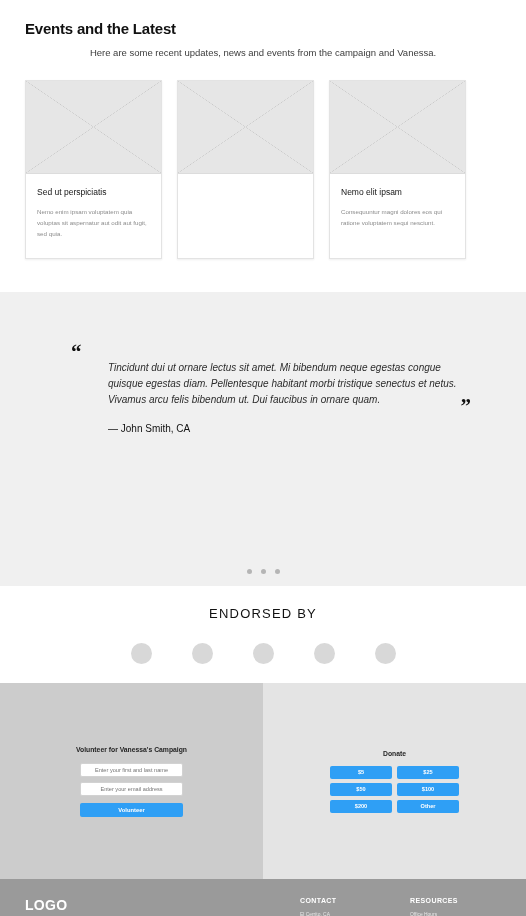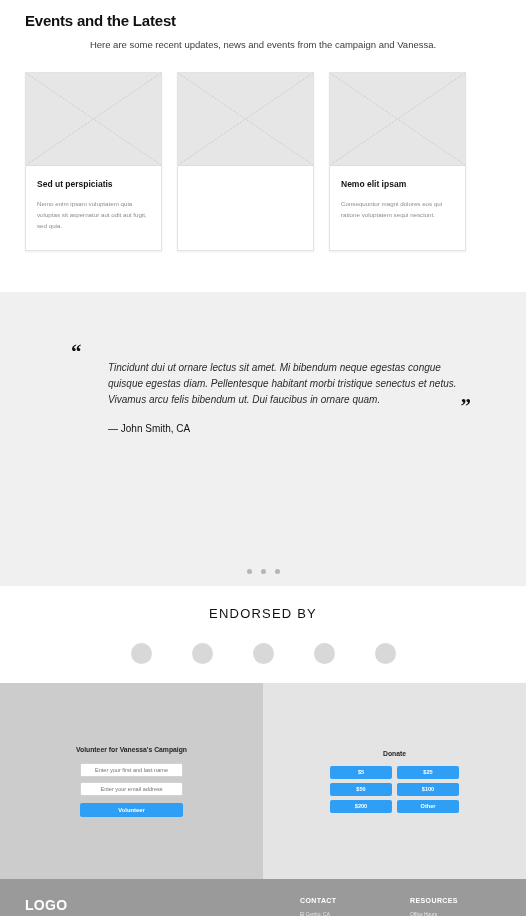--- a/index.html
+++ b/index.html
@@ -6,21 +6,21 @@
   html,body { width:526px; height:916px; }
   body {
     font-family:"Liberation Sans", sans-serif;
     background:#ffffff;
     color:#1a1a1a;
     overflow:hidden;
   }
   .page { width:526px; height:916px; position:relative; }
 
   
-  .events { background:#ffffff; padding:12px 25px 0 25px; height:292px; }
+  .events { background:#ffffff; padding:20px 25px 0 25px; height:292px; }
   .events-title { font-size:15px; font-weight:bold; letter-spacing:-0.2px; color:#111; }
   .events-sub { font-size:9.5px; color:#3c3c3c; margin-top:10px;text-align:center; }
 
   .cards { display:flex; gap:15px; margin-top:22px; }
   .card {
     width:137px;
     background:#ffffff;
     border:1px solid #e3e3e3;
     box-shadow:0 1px 2px rgba(0,0,0,0.07);
   }
@@ -35,21 +35,21 @@
     content:""; position:absolute; top:0; left:0;
     width:100%; height:100%;
   }
   .ph:before {
     background:linear-gradient(to top right, transparent calc(50% - 0.4px), #c9c9c9 50%, transparent calc(50% + 0.4px));
   }
   .ph:after {
     background:linear-gradient(to bottom right, transparent calc(50% - 0.4px), #c9c9c9 50%, transparent calc(50% + 0.4px));
   }
   .card-body { padding:13px 11px 18px 11px; }
-  .card-title { font-size:8.5px; font-weight:bold; color:#141414; }
+  .card-title { font-size:8.5px; font-weight:normal; color:#141414; }
   .card-text { font-size:6.2px; line-height:1.75; color:#8c8c8c; margin-top:10px; }
 
   
   .testi { background:#f0f0f0; height:294px; position:relative; }
   .testi-inner { position:relative; padding:60px 60px 0 60px; }
   .qmark {
     position:absolute; font-size:21px; font-weight:bold; color:#111;
     font-family:"Liberation Serif", serif; line-height:1;
   }
   .qmark.open { left:71px; top:50px; }

